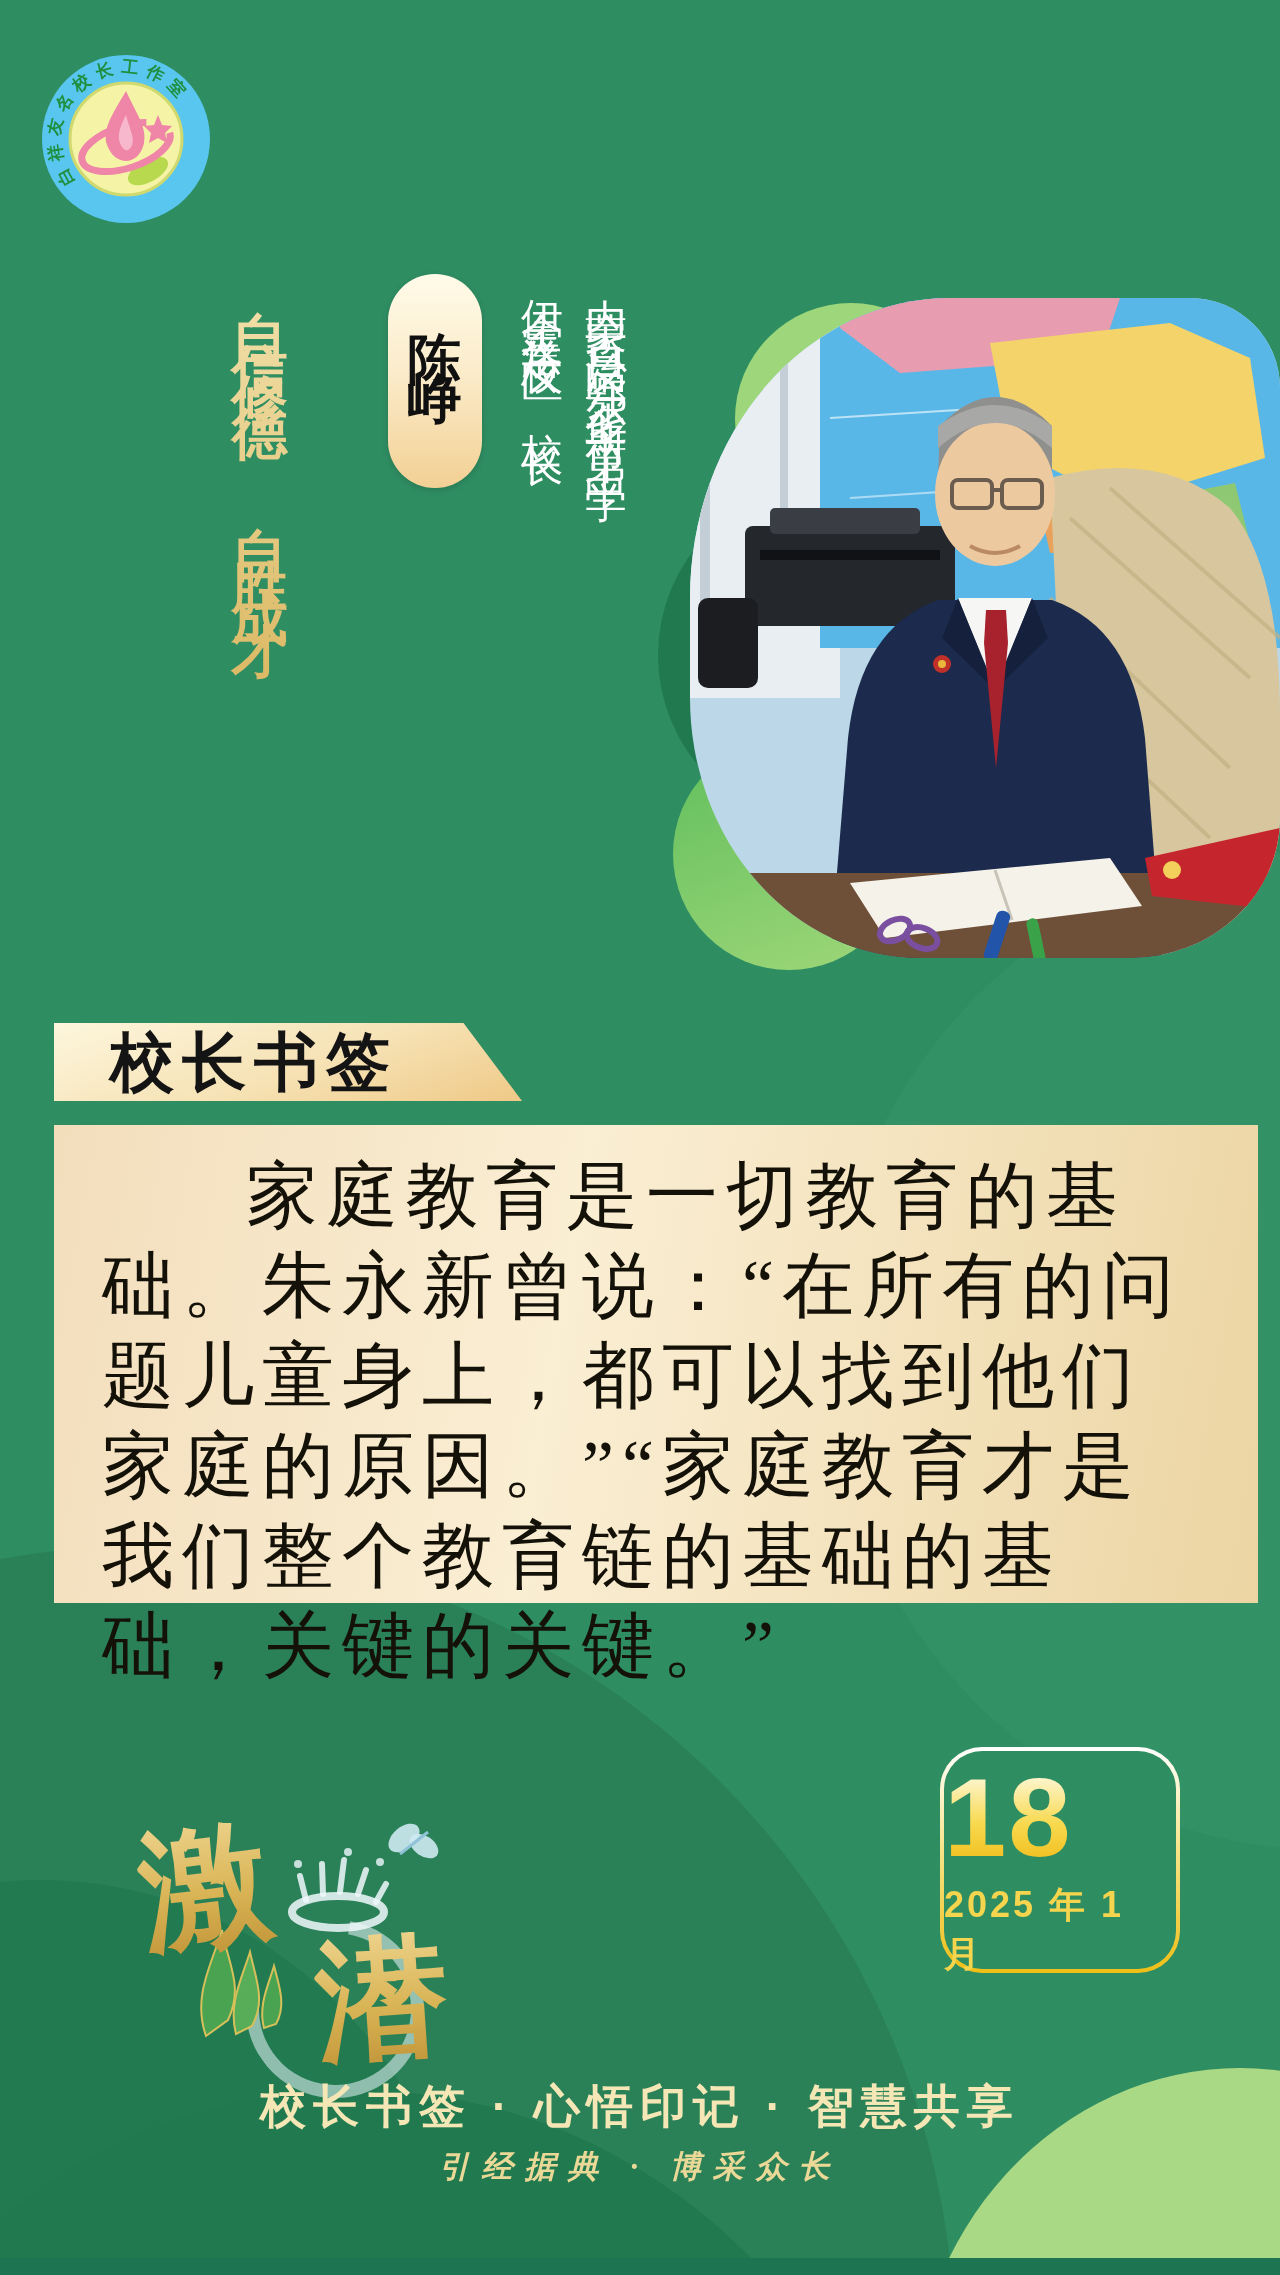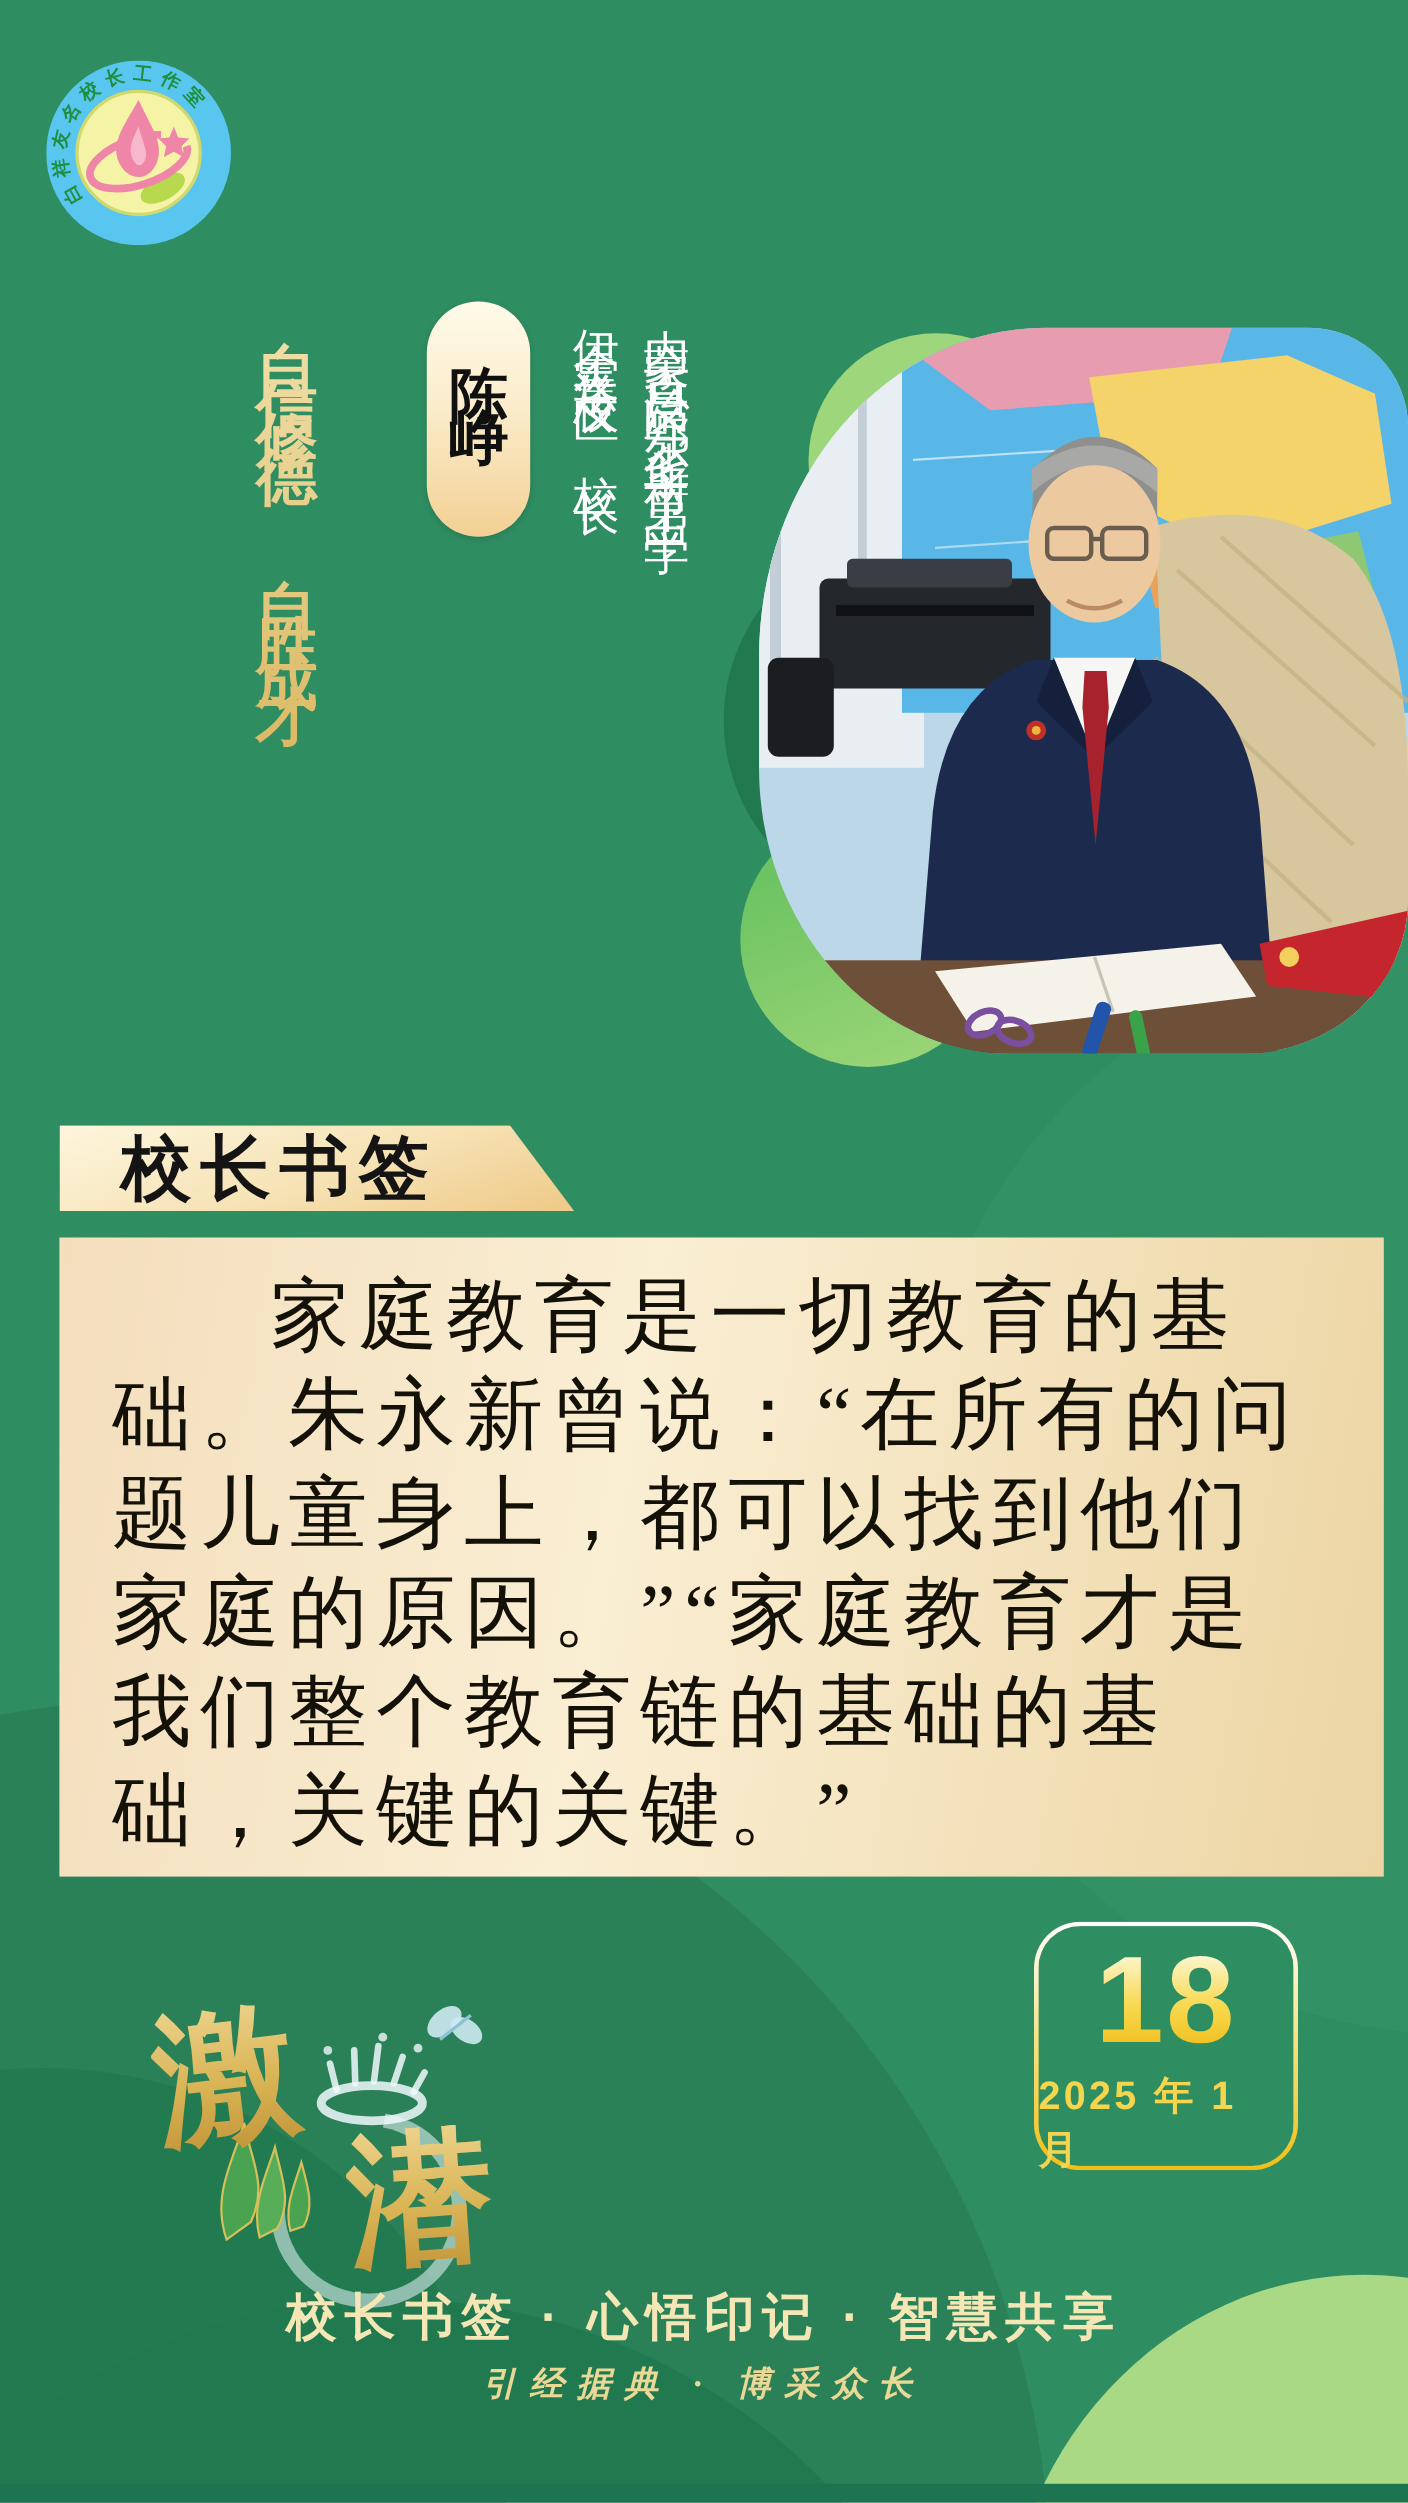--- a/index.html
+++ b/index.html
@@ -36,39 +36,39 @@
   .ph-dark{left:658px;top:483px;width:344px;height:344px;background:#20794f;}
   .ph-bright{left:673px;top:738px;width:232px;height:232px;background:linear-gradient(160deg,#5fbe5c,#9fd779);}
   .photo-blob{left:690px;top:298px;width:590px;height:660px;overflow:hidden;
               border-radius:260px 90px 150px 230px / 300px 90px 140px 260px;background:#bcd8e8;}
   
   .banner{left:54px;top:1023px;width:468px;height:78px;
           background:linear-gradient(160deg,#fdf6dd 0%,#f6e2b4 55%,#efc987 100%);
           clip-path:polygon(0 0,87.5% 0,100% 100%,0 100%);
           display:flex;align-items:center;}
   .banner span{font-size:64px;font-weight:900;color:#141414;letter-spacing:8px;padding-left:56px;}
-  .quote-box{left:54px;top:1125px;width:1204px;height:581px;
+  .quote-box{left:54px;top:1125px;width:1204px;height:478px;
              background:linear-gradient(100deg,#f3debc 0%,#faeed3 42%,#ecd5a3 100%);}
   .quote-box p{margin:0;padding:26px 48px 0 48px;text-indent:2em;
                font-family:"Liberation Serif",serif;font-size:72px;line-height:90px;letter-spacing:8px;
                color:#141108;}
   
   .wm{left:128px;top:1828px;width:350px;height:260px;}
   .wm-char{position:absolute;font-family:"Liberation Serif",serif;font-weight:800;font-size:132px;line-height:1;
            background:linear-gradient(180deg,#ecd189 0%,#d9b455 55%,#c3973b 100%);
            -webkit-background-clip:text;background-clip:text;color:transparent;}
   .wm-top{left:12px;top:-6px;transform:rotate(-7deg);}
   .wm-bottom{left:188px;top:106px;transform:rotate(-4deg);}
   .wm-ring{position:absolute;left:118px;top:92px;width:152px;height:152px;border-radius:50%;
            border:13px solid rgba(236,246,251,.55);border-top-color:transparent;transform:rotate(-35deg);}
   
   .date-box{left:940px;top:1747px;width:232px;height:218px;border-radius:42px;border:4px solid transparent;
             background:linear-gradient(#2f8d62,#2f8d62) padding-box,
                        linear-gradient(180deg,#ffffff 0%,#f7e48a 45%,#efbf16 100%) border-box;
-            display:flex;flex-direction:column;align-items:center;}
+            display:flex;flex-direction:column;}
   .date-day{font-size:112px;font-weight:800;line-height:1.05;margin-top:8px;letter-spacing:2px;
             background:linear-gradient(180deg,#fffdf0 5%,#f8d94e 55%,#eeb40c 100%);
             -webkit-background-clip:text;background-clip:text;color:transparent;}
   .date-month{font-size:36px;font-weight:700;color:#f6d54e;letter-spacing:3px;margin-top:4px;}
   
   .tagline{left:0;top:2076px;width:1280px;text-align:center;font-size:46px;font-weight:700;
            color:#f4e6b5;letter-spacing:7px;}
   .subline{left:0;top:2146px;width:1280px;text-align:center;font-family:"Liberation Serif",serif;
            font-style:italic;font-size:31px;font-weight:700;color:#ead896;letter-spacing:12px;}
 </style>

